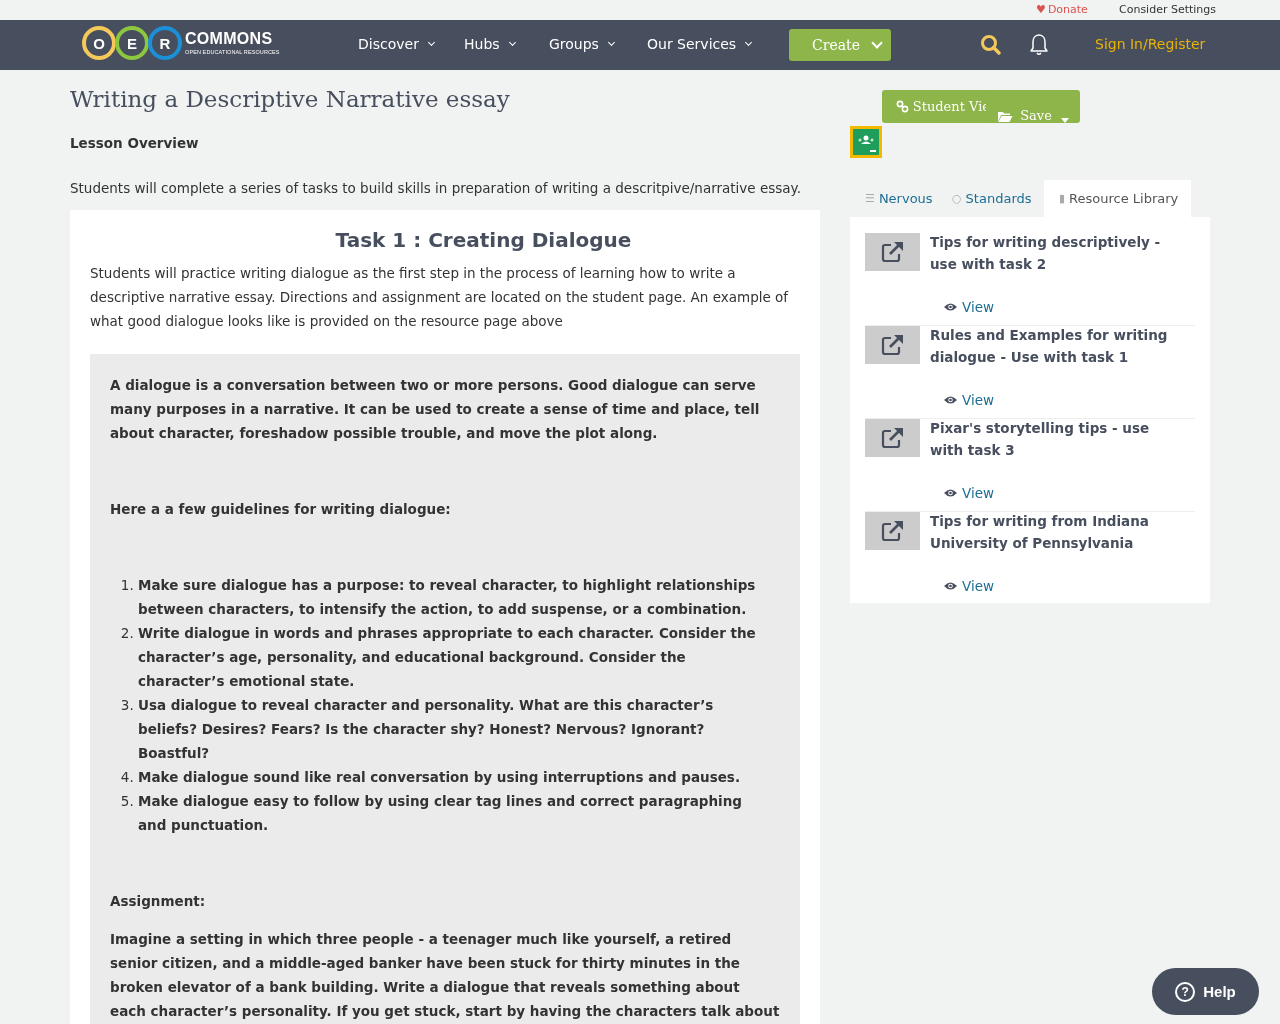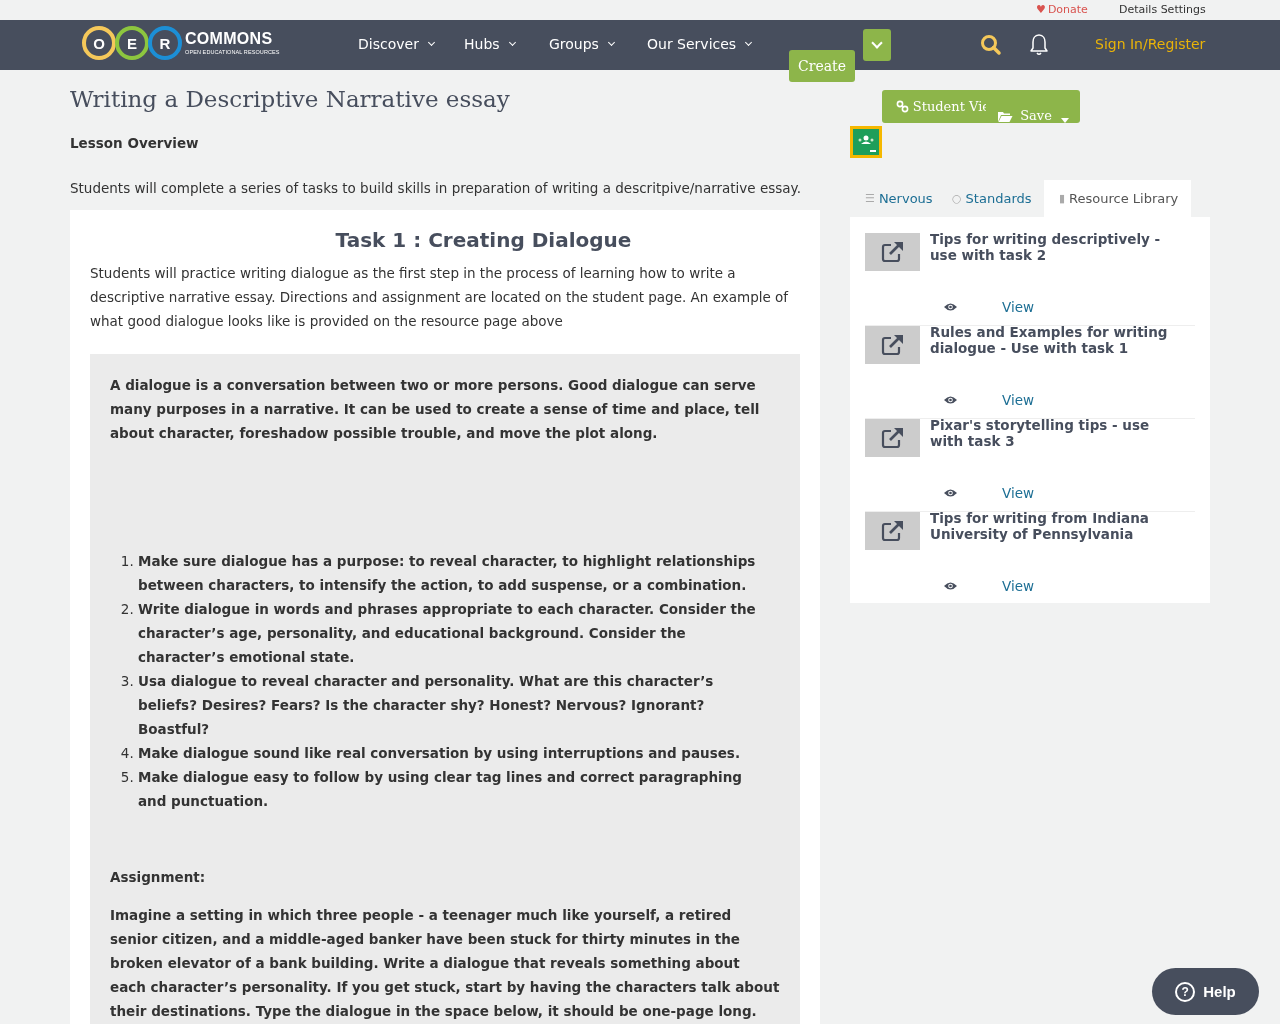--- a/index.html
+++ b/index.html
@@ -58,25 +58,25 @@
       display: flex; align-items: center;
     }
     .nav-item .chev {
       display: inline-block; width: 5px; height: 5px;
       border-right: 1.5px solid #fff; border-bottom: 1.5px solid #fff;
       transform: rotate(45deg);
       margin-left: 10px; margin-top: -3px;
     }
     .btn-create {
       position: absolute; left: 789px; top: 29px; top: 9px;
-      width: 66px; height: 32px;
+      width: 94px; height: 32px;
       background: #8db54a; border-radius: 3px;
       color: #fff; font-size: 14px;
       font-family: "DejaVu Serif", serif;
-      display: flex; align-items: center; justify-content: center; margin-top: 21px;
+      display: flex; align-items: center; justify-content: center;
     }
     .btn-create-caret {
       position: absolute; left: 863px; top: 9px;
       width: 28px; height: 32px;
       background: #8db54a; border-radius: 3px;
       display: flex; align-items: center; justify-content: center;
     }
     .btn-create-caret .chev {
       width: 8px; height: 8px;
       border-right: 2px solid #fff; border-bottom: 2px solid #fff;
@@ -186,26 +186,26 @@
     .res-item .divider {
       position: absolute; left: 0; right: 0; bottom: 0; height: 1px; background: #eee;
     }
     .res-thumb {
       position: absolute; left: 0; top: 0; width: 55px; height: 38px;
       background: #ccc;
       display: flex; align-items: center; justify-content: center;
     }
     .res-title {
       position: absolute; left: 65px; top: -2px; width: 250px;
-      font-size: 13.5px; font-weight: bold; color: #474e5d; line-height: 16px;
+      font-size: 13.5px; font-weight: bold; color: #474e5d; line-height: 22px;
     }
     .res-view {
       position: absolute; left: 78px; top: 65px;
       font-size: 13.5px; color: #1c6e94;
-      display: flex; align-items: center; gap: 40px;
+      display: flex; align-items: center;
     }
     .res-view .eye { margin-right: 4px; }
 
     
     .help-btn {
       position: absolute; left: 1152px; top: 968px;
       width: 107px; height: 47px; border-radius: 24px;
       background: #474e5d; color: #fff;
       display: flex; align-items: center; justify-content: center;
       font-size: 15px; font-weight: bold;
@@ -216,21 +216,21 @@
       font-size: 12px; margin-right: 8px;
     }
   </style>
 </head>
 <body>
 
 <div class="utility-bar">
   <a class="donate">
     <span class="heart">♥</span><span>Donate</span>
   </a>
-  <a class="display-settings">Details Settings</a>
+  <a class="display-settings">Consider Settings</a>
 </div>
 
 <div class="navbar">
   <a class="logo">
     <span class="ring o">O</span>
     <span class="ring e">E</span>
     <span class="ring r">R</span>
     <span class="wordmark">
       <div class="big">COMMONS</div>
       <div class="small">OPEN EDUCATIONAL RESOURCES</div>
@@ -277,20 +277,21 @@
 <h1 class="page-title">Writing a Descriptive Narrative essay</h1>
 <div class="overview-heading">Lesson Overview</div>
 <div class="overview-text">Students will complete a series of tasks to build skills in preparation of writing a descritpive/narrative essay.</div>
 
 <div class="content-panel">
   <h2 class="task-title">Task 1 : Creating Dialogue</h2>
   <p class="task-intro">Students will practice writing dialogue as the first step in the process of learning how to write a descriptive narrative essay.  Directions and assignment are located on the student page.  An example of what good dialogue looks like is provided on the resource page above</p>
   <div class="task-box">
     <p>A dialogue is a conversation between two or more persons.  Good dialogue can serve many purposes in a narrative.  It can be used to create a sense of time and place, tell about character, foreshadow possible trouble, and move the plot along.</p>
     <div class="gap"></div>
+    <p>Here a a few guidelines for writing dialogue:</p>
     <div class="gap2"></div>
     <ol>
       <li>Make sure dialogue has a purpose:  to reveal character, to highlight relationships between characters, to intensify the action, to add suspense, or a combination.</li>
       <li>Write dialogue in words and phrases appropriate to each character.  Consider the character’s age, personality, and educational background.  Consider the character’s emotional state.</li>
       <li>Usa dialogue to reveal character and personality.  What are this character’s beliefs? Desires? Fears?  Is the character shy? Honest? Nervous? Ignorant? Boastful?</li>
       <li>Make dialogue sound like real conversation by using interruptions and pauses.</li>
       <li>Make dialogue easy to follow by using clear tag lines and correct paragraphing and punctuation.</li>
     </ol>
     <div class="assign-gap"></div>
     <p>Assignment:</p>

